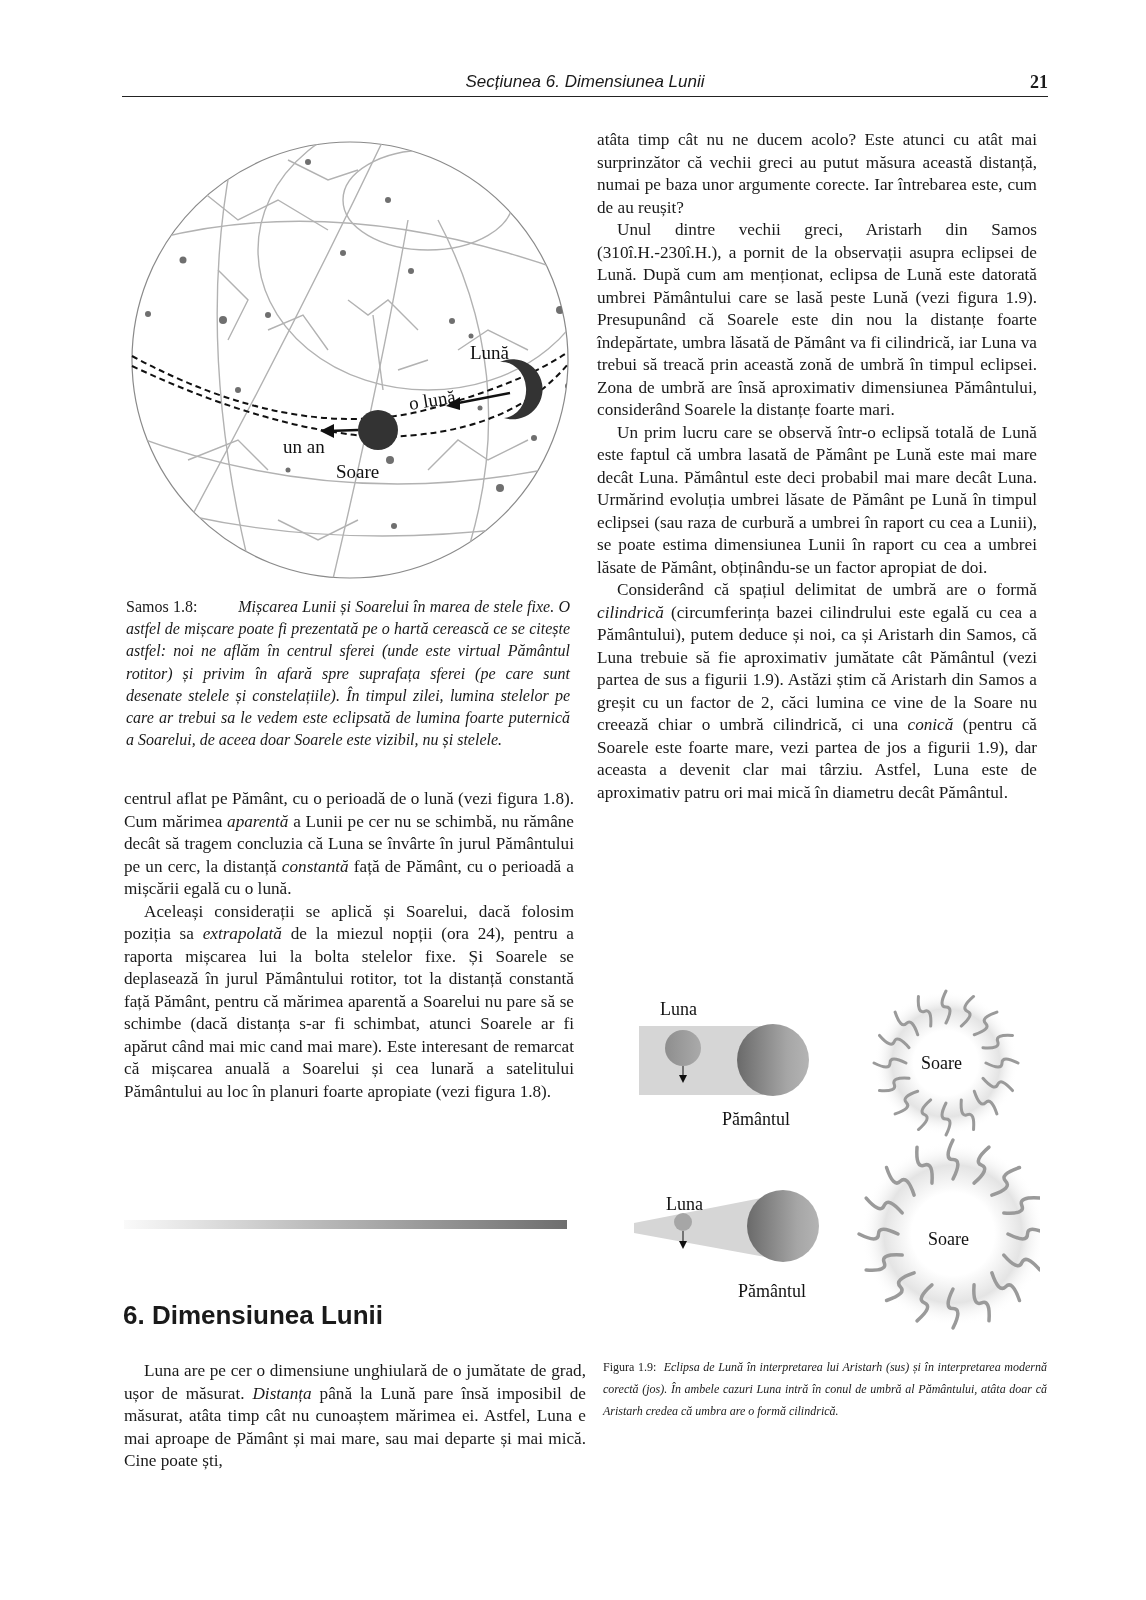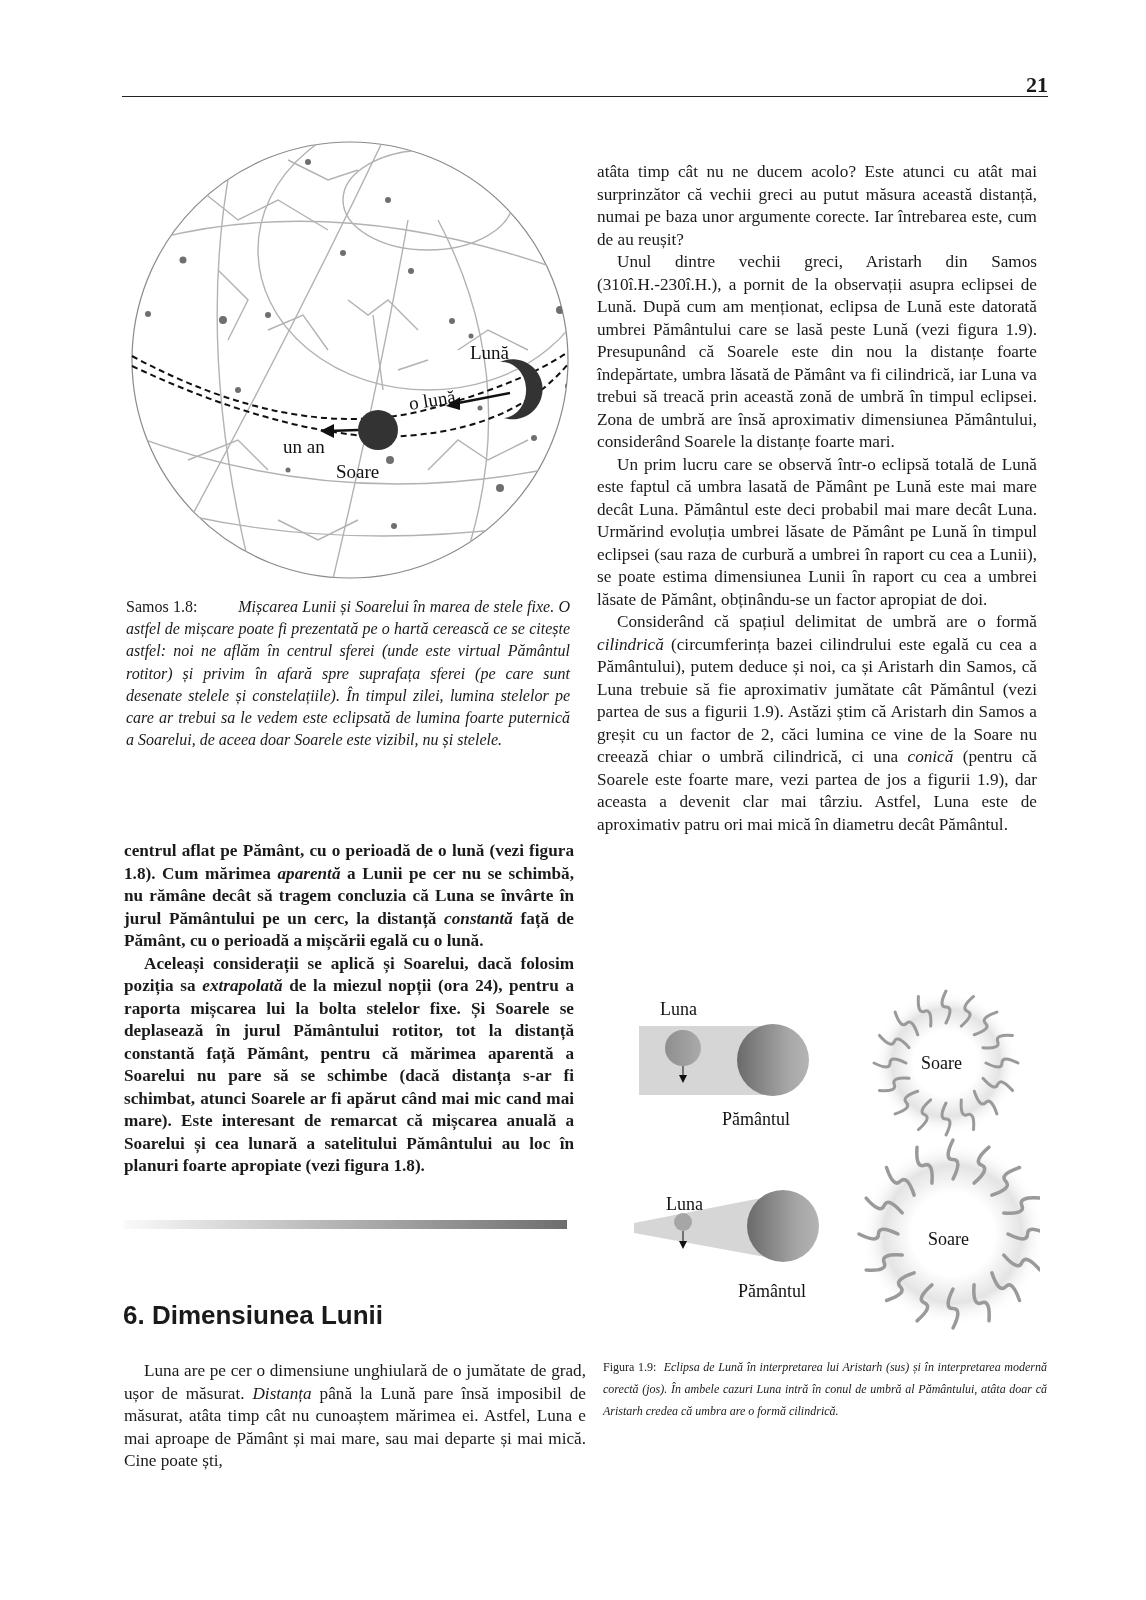--- a/index.html
+++ b/index.html
@@ -1,26 +1,26 @@
 <!DOCTYPE html>
 <html><head>
 <meta charset="utf-8">
 <style>
   html, body { margin: 0; padding: 0; background: #ffffff; }
   body { width: 1146px; height: 1600px; position: relative; overflow: hidden; color: #1a1a1a; }
 
   
   #running-header { position: absolute; left: 122px; top: 70px; width: 926px; height: 26px; border-bottom: 1.5px solid #222; }
   #running-title { position: absolute; left: 0; width: 100%; top: 2px; text-align: center; font-style: italic; font-size: 17px; font-family: "Liberation Sans", sans-serif; }
-  #page-number { position: absolute; right: 0; top: 2px; font-weight: bold; font-size: 22px; font-family: "Liberation Serif", serif; }
+  #page-number { position: absolute; right: 0; top: 2px; font-weight: bold; font-size: 18px; font-family: "Liberation Serif", serif; }
 
   .col { position: absolute; font-family: "Liberation Serif", serif; font-size: 17.2px; line-height: 22.5px; text-align: justify; }
   .col p { margin: 0; text-indent: 20px; }
-  .col p.noindent { text-indent: 0; margin-top: 32px; }
-  #left-col-top { left: 124px; top: 808px; width: 450px; font-weight: bold; }
+  .col p.noindent { text-indent: 0; }
+  #left-col-top { left: 124px; top: 788px; width: 450px; }
   #left-col-bottom { left: 124px; top: 1360px; width: 462px; }
   #right-col { left: 597px; top: 129px; width: 440px; }
 
   #fig18 { position: absolute; left: 128px; top: 140px; width: 444px; height: 440px; }
   #fig18-caption { position: absolute; left: 126px; top: 596px; width: 444px; font-family: "Liberation Serif", serif; font-size: 16px; line-height: 22.2px; text-align: justify; }
   #fig18-caption .lbl { font-style: normal; }
   #fig18-caption .txt { font-style: italic; margin-left: 24px; }
 
   #section-rule { position: absolute; left: 124px; top: 1220px; width: 443px; height: 9px; background: linear-gradient(to right, #fafafa, #b8b8b8 45%, #6e6e6e); }
   #section-heading { position: absolute; left: 123px; top: 1300px; font-family: "Liberation Sans", sans-serif; font-weight: bold; font-size: 26px; }
@@ -28,20 +28,21 @@
   #fig19 { position: absolute; left: 600px; top: 955px; width: 440px; height: 380px; }
   #fig19-caption { position: absolute; left: 603px; top: 1356px; width: 444px; font-family: "Liberation Serif", serif; font-size: 12px; line-height: 22.2px; text-align: justify; }
   #fig19-caption .txt { font-style: italic; }
 
   em { font-style: italic; }
 </style>
 </head>
 <body>
 
 <div id="running-header">
+  <span id="running-title">Secțiunea 6. Dimensiunea Lunii</span>
   <span id="page-number">21</span>
 </div>
 
 <svg id="fig18" viewBox="0 0 444 440" xmlns="http://www.w3.org/2000/svg">
   <defs>
     <clipPath id="sphereClip">
         <circle cx="222" cy="220" r="218"></circle>
       </clipPath>
   </defs>
   <circle cx="222" cy="220" r="218" fill="#ffffff" stroke="#8a8a8a" stroke-width="1.2"></circle>

